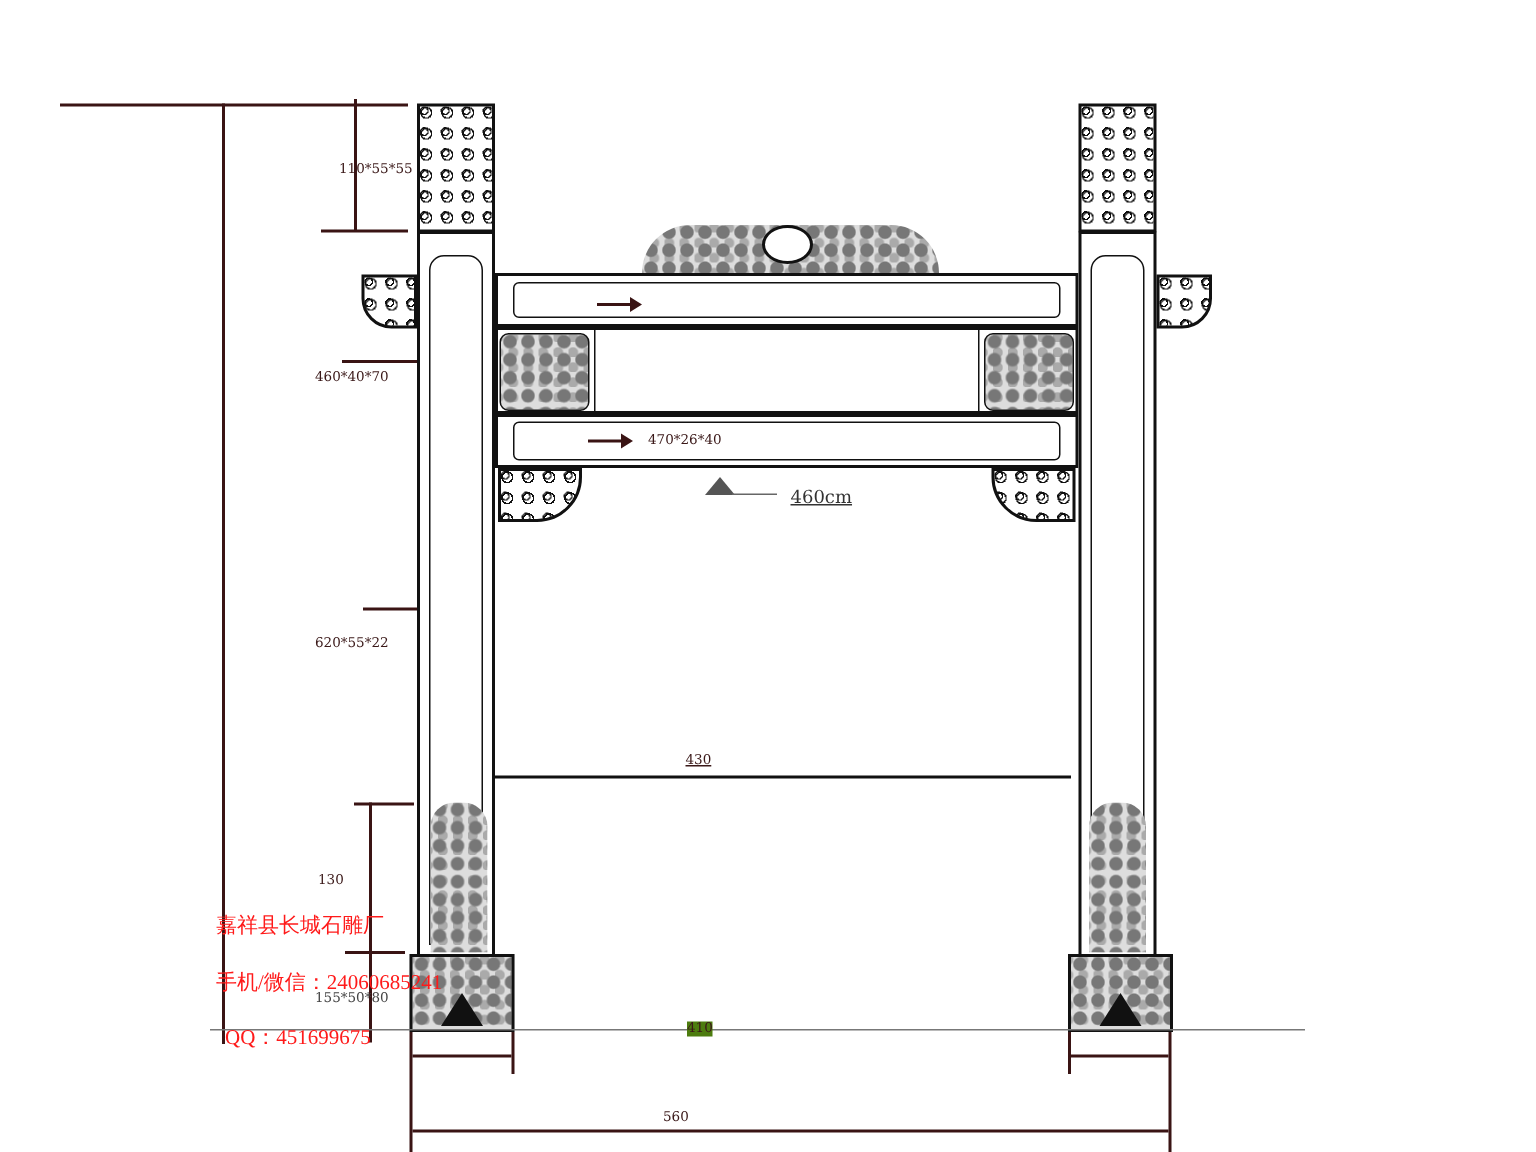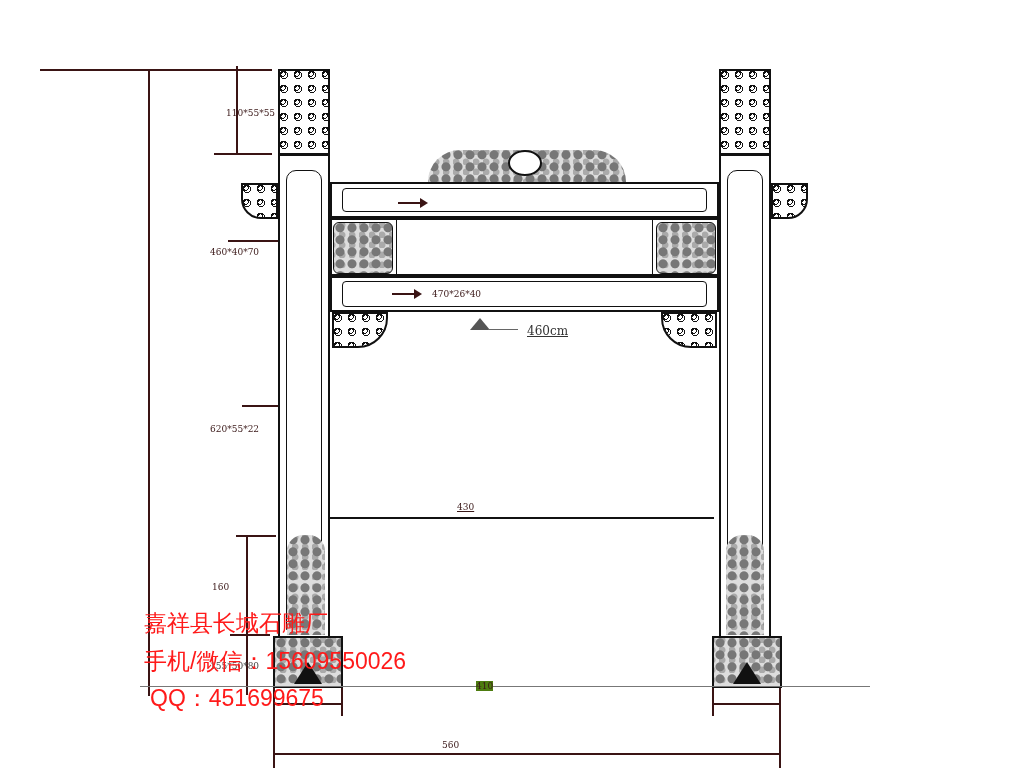--- a/index.html
+++ b/index.html
@@ -16,40 +16,40 @@
       radial-gradient(circle at 30% 30%, transparent 3px, #111 3px, #111 4px, transparent 4px) 0 0/14px 14px,
       radial-gradient(circle at 70% 70%, transparent 2px, #111 2px, #111 3px, transparent 3px) 7px 7px/14px 14px,
       #fff; }
   .carving { position:absolute; box-sizing:border-box;
     background:
       radial-gradient(circle at 50% 40%, #777 0 4px, transparent 5px) 0 0/12px 12px,
       radial-gradient(circle at 30% 70%, #aaa 0 3px, transparent 4px) 5px 5px/10px 10px,
       #ddd; }
   .arrow { position:absolute; height:2px; background:#3a1414; }
   .arrow::after { content:""; position:absolute; right:-2px; top:-4px; border-left:8px solid #3a1414; border-top:5px solid transparent; border-bottom:5px solid transparent; }
-  .watermark { position:absolute; color:#ff1a1a; font-family:Liberation Sans, sans-serif; font-size:23px; white-space:nowrap; }
+  .watermark { position:absolute; color:#ff1a1a; font-family:Liberation Serif, serif; font-size:14px; white-space:nowrap; }
 </style>
 </head>
 <body>
 
 <div class="dim" style="left:40px;top:69px;width:232px;height:2px;"></div>
 <div class="dim" style="left:148px;top:69px;width:2px;height:627px;"></div>
 <div class="dim" style="left:236px;top:66px;width:2px;height:88px;"></div>
 <div class="dim" style="left:214px;top:153px;width:58px;height:2px;"></div>
 <div class="lbl" style="left:210px;top:108px;margin-left:16px;">110*55*55</div>
 
 <div class="arrow" style="left:228px;top:240px;width:140px;"></div>
 <div class="lbl" style="left:210px;top:247px;">460*40*70</div>
 
 <div class="arrow" style="left:242px;top:405px;width:46px;"></div>
 <div class="lbl" style="left:210px;top:424px;">620*55*22</div>
 
 <div class="dim" style="left:236px;top:535px;width:40px;height:2px;"></div>
 <div class="dim" style="left:246px;top:535px;width:2px;height:160px;"></div>
-<div class="lbl" style="left:212px;top:582px;">160</div>
+<div class="lbl" style="left:212px;top:582px;">130</div>
 <div class="dim" style="left:230px;top:634px;width:40px;height:2px;"></div>
 <div class="lbl" style="left:210px;top:661px;color:#444;">155*50*80</div>
 
 <div class="cloud" style="left:278px;top:69px;width:52px;height:86px;"></div>
 <div class="box" style="left:278px;top:154px;width:52px;height:484px;"></div>
 <div class="inner" style="left:286px;top:170px;width:36px;height:460px;border-radius:10px 10px 0 0;"></div>
 <div class="cloud" style="left:241px;top:183px;width:37px;height:36px;border-radius:0 0 0 20px;"></div>
 
 <div class="cloud" style="left:719px;top:69px;width:52px;height:86px;"></div>
 <div class="box" style="left:719px;top:154px;width:52px;height:484px;"></div>
@@ -85,27 +85,27 @@
 <div class="lbl" style="left:457px;top:502px;text-decoration:underline;">430</div>
 
 <div class="carving" style="left:287px;top:535px;width:38px;height:100px;border-radius:16px 16px 0 0;"></div>
 <div class="carving" style="left:726px;top:535px;width:38px;height:100px;border-radius:16px 16px 0 0;"></div>
 <div class="carving" style="left:273px;top:636px;width:70px;height:52px;border:2px solid #111;"></div>
 <div class="abs" style="left:294px;top:662px;width:0;height:0;border-left:14px solid transparent;border-right:14px solid transparent;border-bottom:22px solid #111;"></div>
 <div class="carving" style="left:712px;top:636px;width:70px;height:52px;border:2px solid #111;"></div>
 <div class="abs" style="left:733px;top:662px;width:0;height:0;border-left:14px solid transparent;border-right:14px solid transparent;border-bottom:22px solid #111;"></div>
 
 <div class="line" style="left:140px;top:686px;width:730px;height:1px;background:#777;"></div>
-<div class="lbl" style="left:476px;top:681px;background:#4d7c0f;">410</div>
+<div class="lbl" style="left:458px;top:681px;background:#4d7c0f;">410</div>
 <div class="dim" style="left:273px;top:688px;width:2px;height:28px;"></div>
 <div class="dim" style="left:341px;top:688px;width:2px;height:28px;"></div>
 <div class="dim" style="left:275px;top:703px;width:66px;height:2px;"></div>
 <div class="dim" style="left:712px;top:688px;width:2px;height:28px;"></div>
 <div class="dim" style="left:779px;top:688px;width:2px;height:28px;"></div>
 <div class="dim" style="left:714px;top:703px;width:65px;height:2px;"></div>
 <div class="dim" style="left:273px;top:716px;width:2px;height:52px;"></div>
 <div class="dim" style="left:779px;top:716px;width:2px;height:52px;"></div>
 <div class="dim" style="left:275px;top:753px;width:504px;height:2px;"></div>
 <div class="lbl" style="left:442px;top:740px;">560</div>
 
 <div class="watermark" style="left:144px;top:608px;">嘉祥县长城石雕厂</div>
-<div class="watermark" style="left:144px;top:646px;">手机/微信：15609550026</div>
+<div class="watermark" style="left:144px;top:646px;">手机/微信：24060685241</div>
 <div class="watermark" style="left:150px;top:683px;">QQ：451699675</div>
 
 </body></html>

